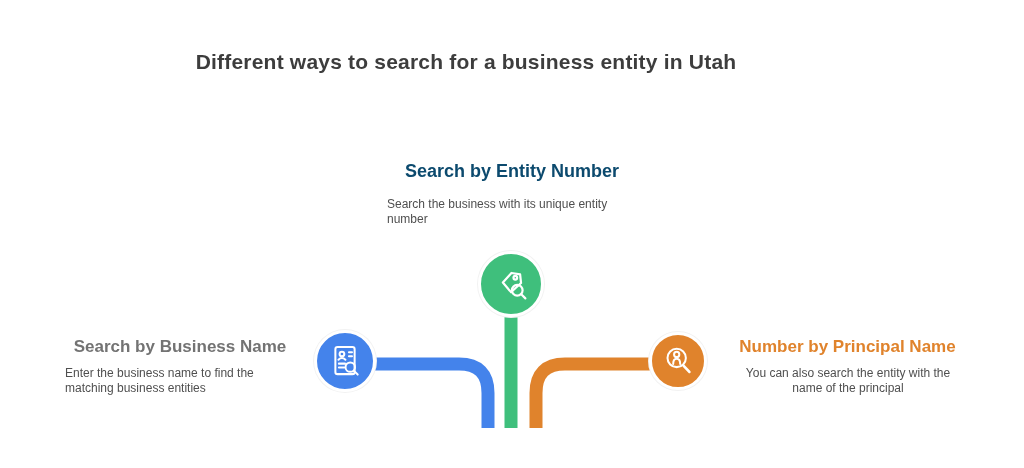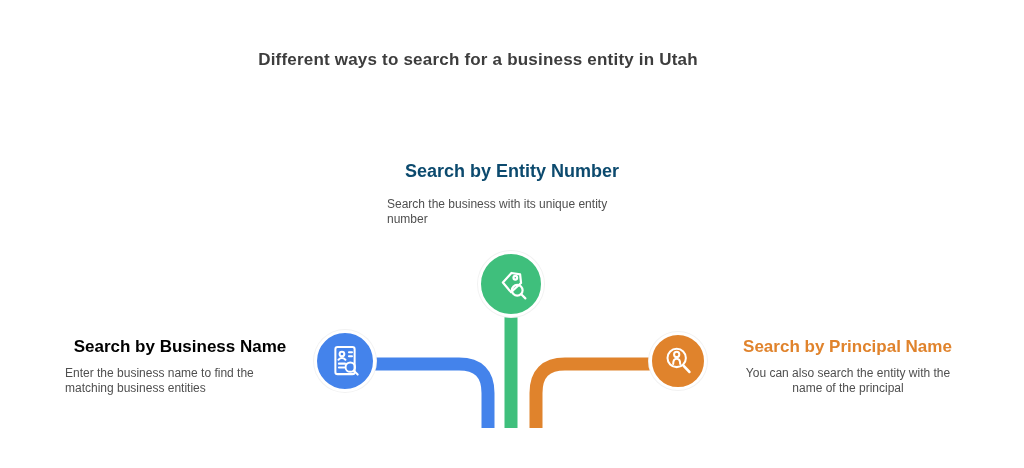--- a/index.html
+++ b/index.html
@@ -6,37 +6,36 @@
   #canvas{
     position:relative;
     width:1024px;height:468px;
     background:#ffffff;
     overflow:hidden;
     font-family:"Liberation Sans", sans-serif;
   }
   .title{
     position:absolute;left:0;top:50px;width:932px;
     text-align:center;
-    font-size:17px;font-weight:bold;color:#3d3d3d;
+    font-size:21px;font-weight:bold;color:#3d3d3d;
     letter-spacing:.2px;
-    margin-left:12px;
   }
   .node-label{
     position:absolute;
     font-size:18px;font-weight:bold;
     text-align:center;
   }
   .node-desc{
     position:absolute;
     font-size:12px;color:#4f4f4f;
     line-height:15px;
   }
   .label-green{color:#0c4a6e;left:362px;top:161px;width:300px;}
   .desc-green{left:387px;top:197px;width:250px;}
-  .label-blue{color:#000000;left:55px;top:337px;width:250px;font-size:17px;}
+  .label-blue{color:#737373;left:55px;top:337px;width:250px;font-size:17px;}
   .desc-blue{left:65px;top:366px;width:230px;}
   .label-orange{color:#e0832c;left:725px;top:337px;width:245px;font-size:17px;}
   .desc-orange{left:728px;top:366px;width:240px;text-align:center;}
   .circle{
     position:absolute;border-radius:50%;
     border:3px solid #ffffff;
     box-sizing:border-box;
     display:flex;align-items:center;justify-content:center;
   }
   .circle-green{left:478px;top:251px;width:66px;height:66px;background:#3fbf7c;box-shadow:0 0 0 1px #f2f2f2;}
@@ -97,21 +96,21 @@
         <path d="M 28.5 14 H 32"></path>
         <path d="M 28.5 18.5 H 32"></path>
         <path d="M 17 27 H 24"></path>
         <path d="M 17 31.5 H 23"></path>
         <circle cx="30" cy="31" r="5.4"></circle>
         <path d="M 34 35 L 38.5 39.5"></path>
       </svg>
     </span>
   </div>
 
-  <div class="node-label label-orange">Search by Principal Name</div>
+  <div class="node-label label-orange">Number by Principal Name</div>
   <div class="node-desc desc-orange">
     <span>You can also search the entity with the</span><br>
     <span>name of the principal</span>
   </div>
   <div class="circle circle-orange">
     <span>
       <svg width="42" height="42" viewBox="0 0 48 48" fill="none" stroke="#ffffff" stroke-width="2.3" stroke-linecap="round" stroke-linejoin="round">
         <circle cx="22.5" cy="20.5" r="10.5"></circle>
         <circle cx="22.5" cy="16.5" r="3"></circle>
         <path d="M 18.5 27.5 Q 18.5 21.5 22.5 21.5 Q 26.5 21.5 26.5 27.5"></path>

